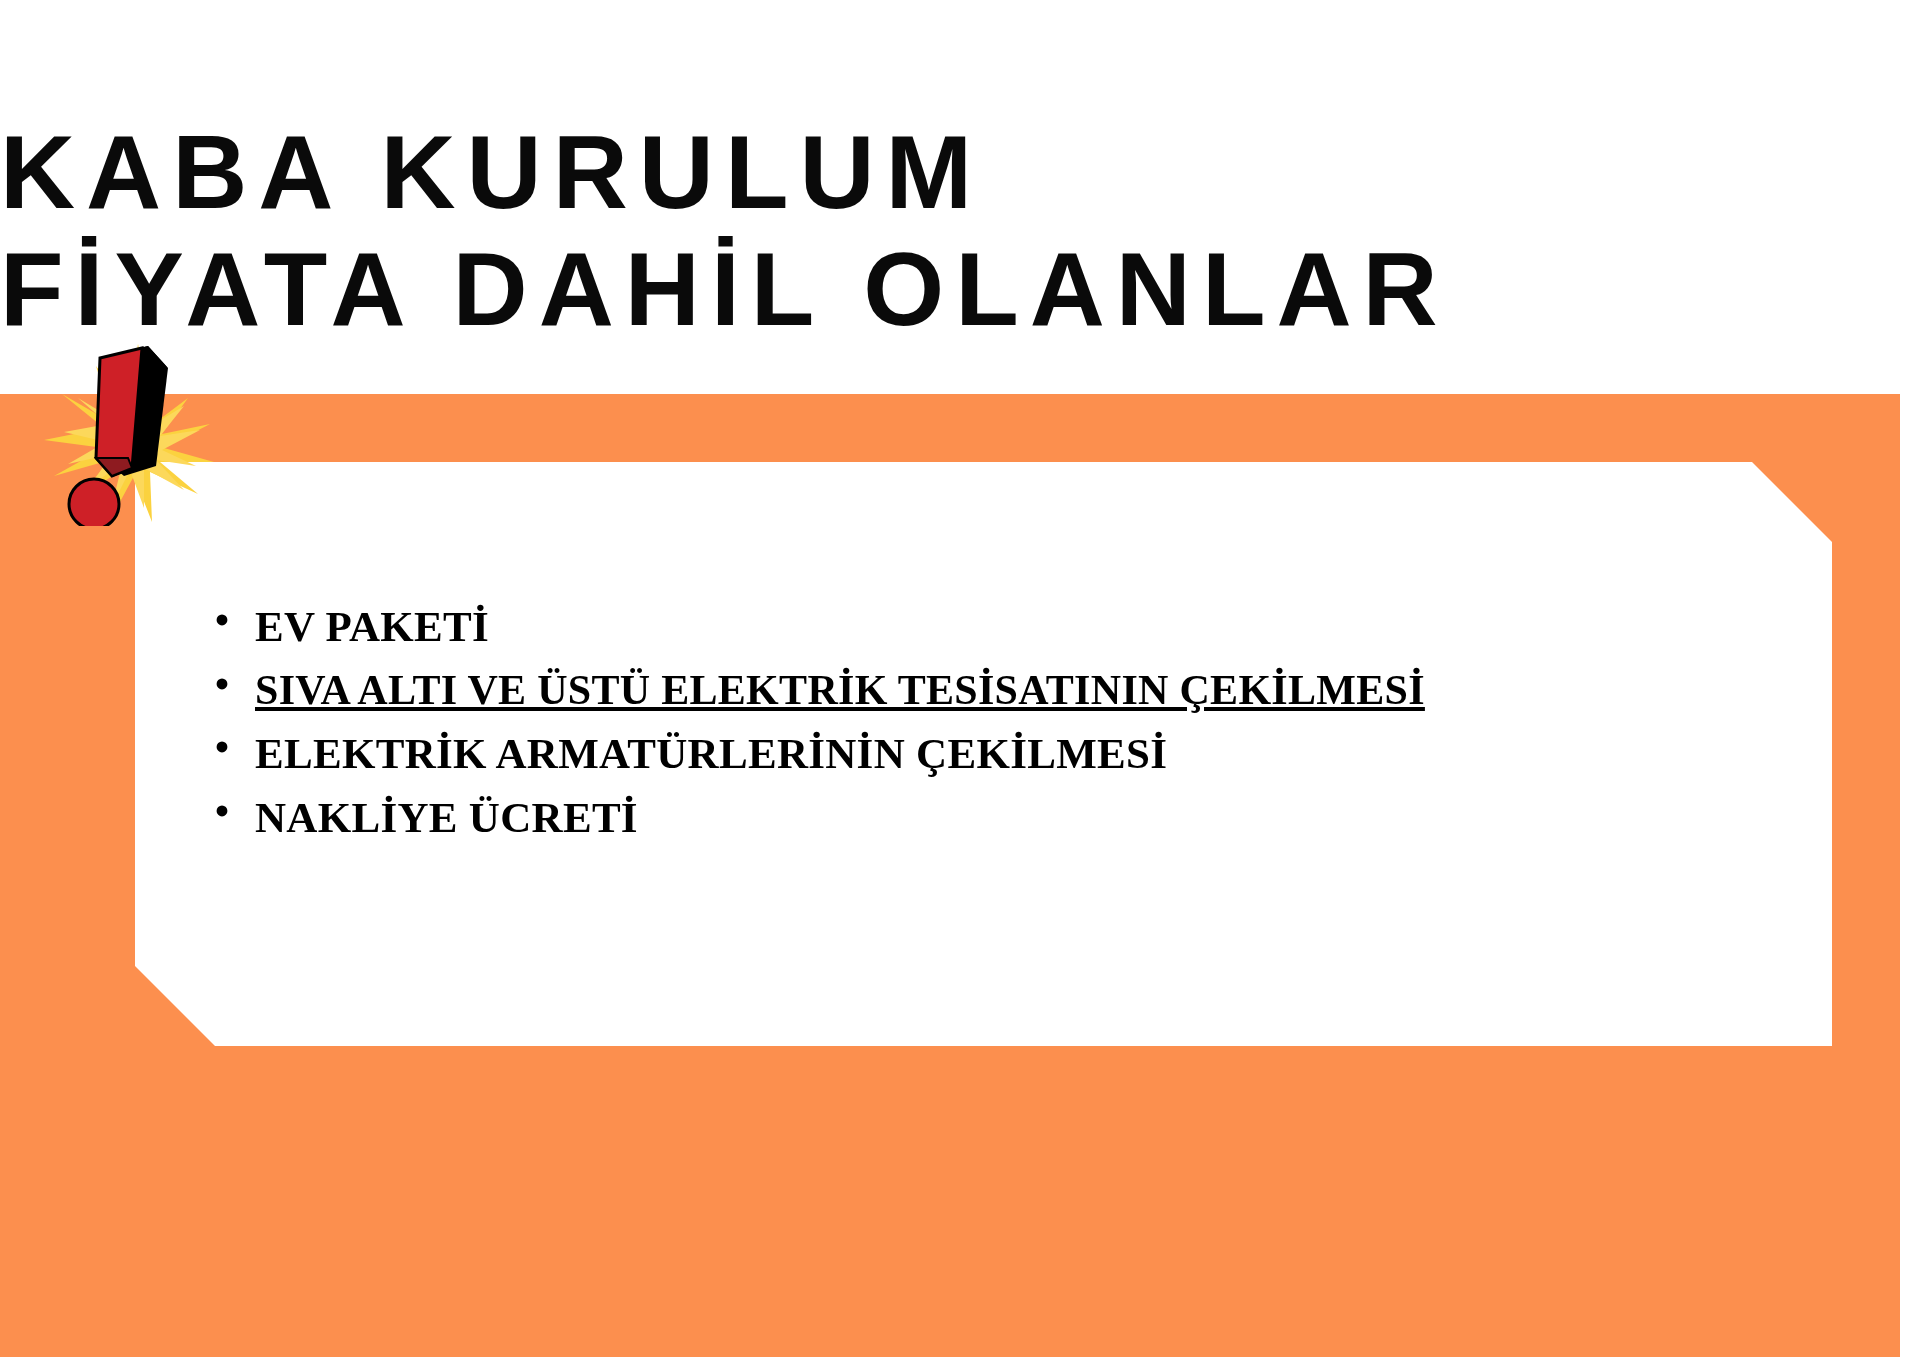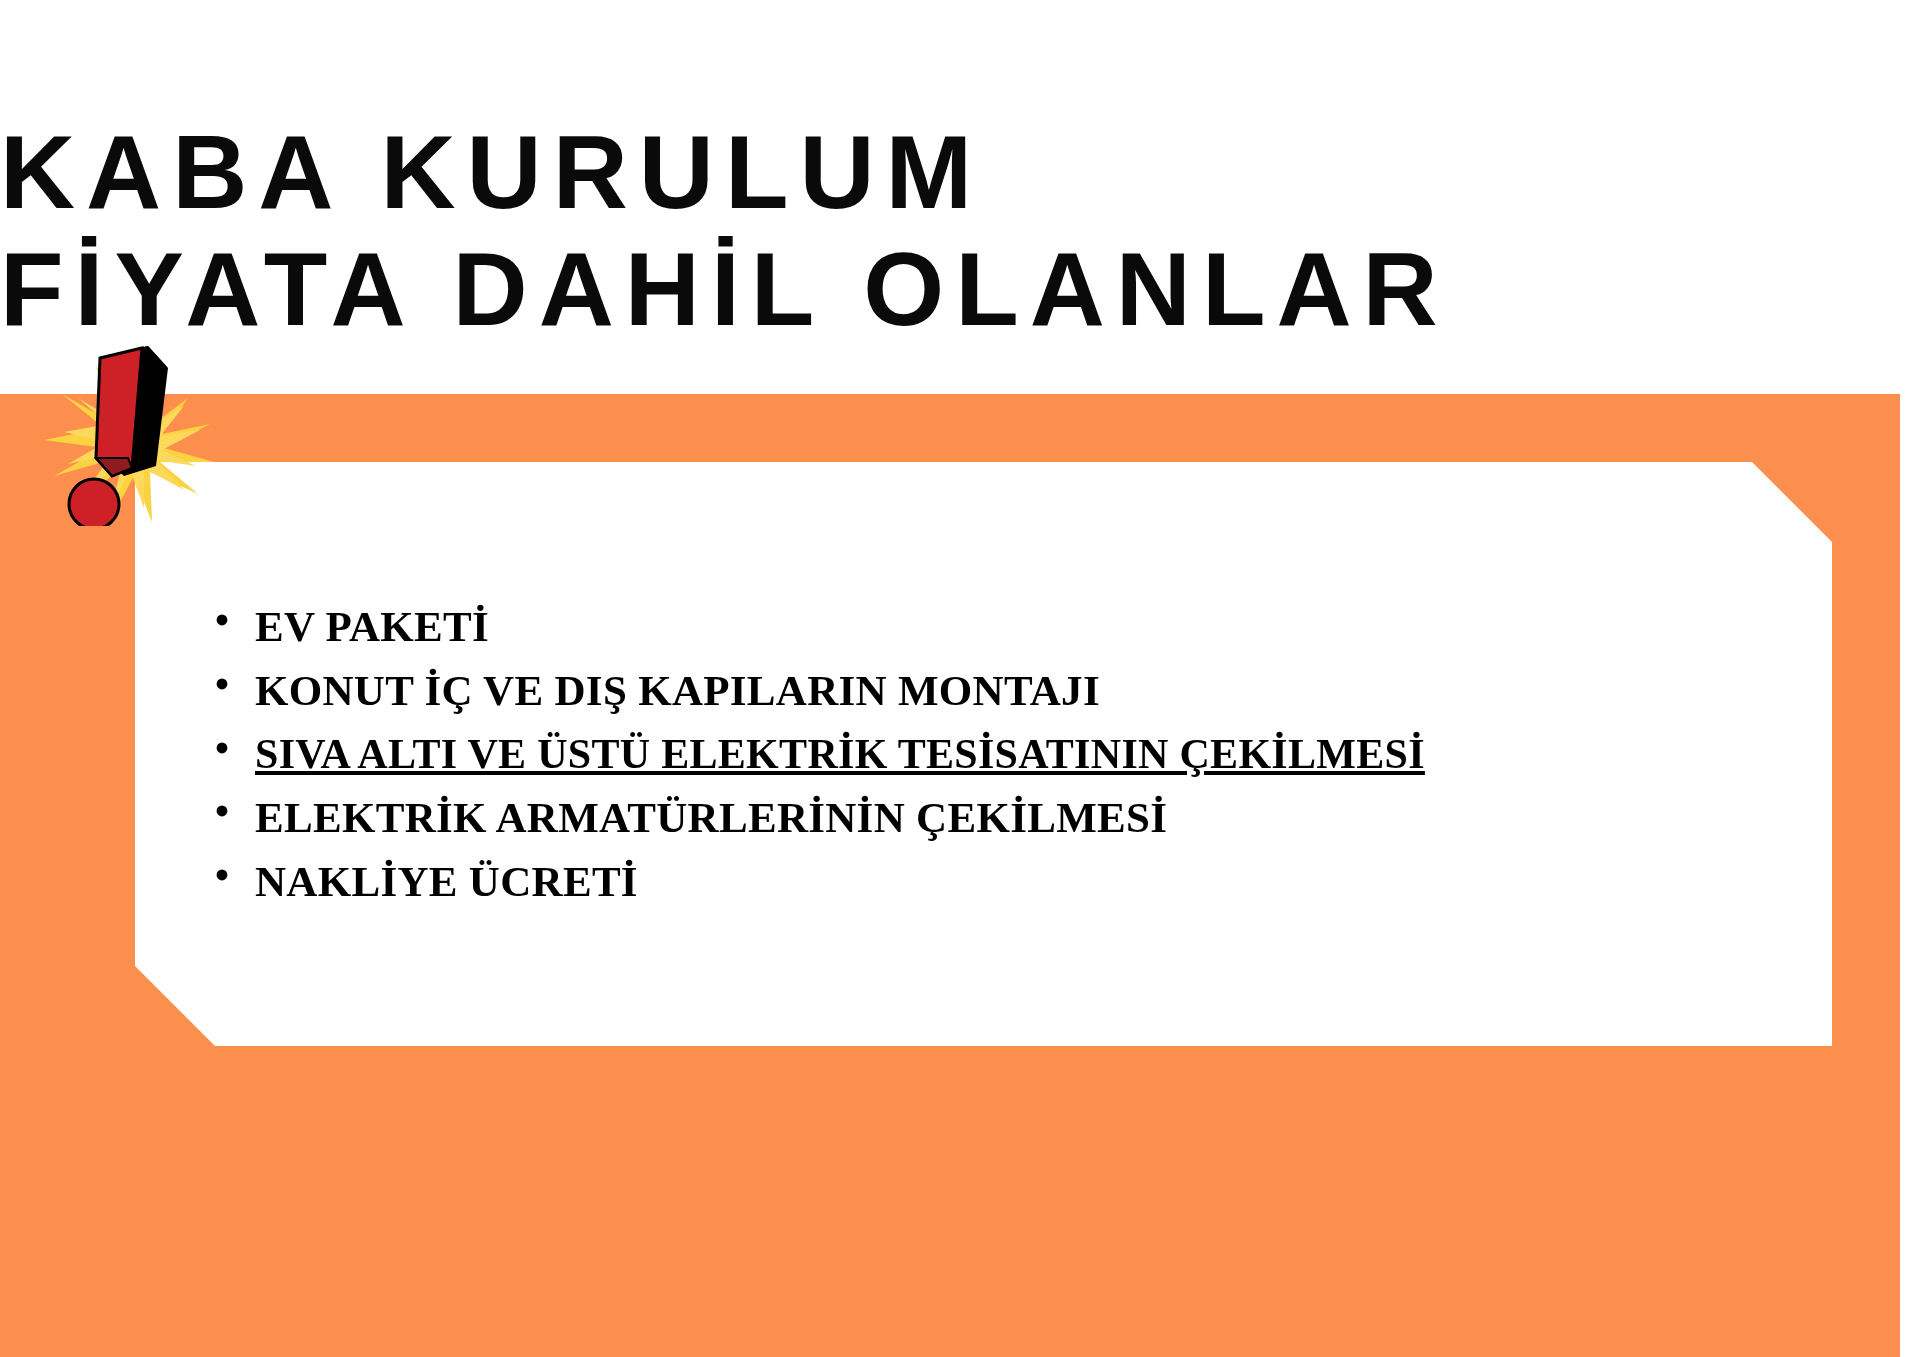--- a/index.html
+++ b/index.html
@@ -152,17 +152,16 @@
     </g>
 
     <g>
       <circle cx="56" cy="168" r="25" fill="#CE2027" stroke="#000000" stroke-width="3"></circle>
     </g>
   </svg>
 </div>
 
 <ul class="bullet-list">
   <li class="bullet-item">EV PAKETİ</li>
-  <li class="bullet-item">KONUT İÇ VE DIŞ KAPILARIN MONTAJI</li>
   <li class="bullet-item long">SIVA ALTI VE ÜSTÜ ELEKTRİK TESİSATININ ÇEKİLMESİ</li>
   <li class="bullet-item">ELEKTRİK ARMATÜRLERİNİN ÇEKİLMESİ</li>
   <li class="bullet-item">NAKLİYE ÜCRETİ</li>
 </ul>
 
 </body></html>

